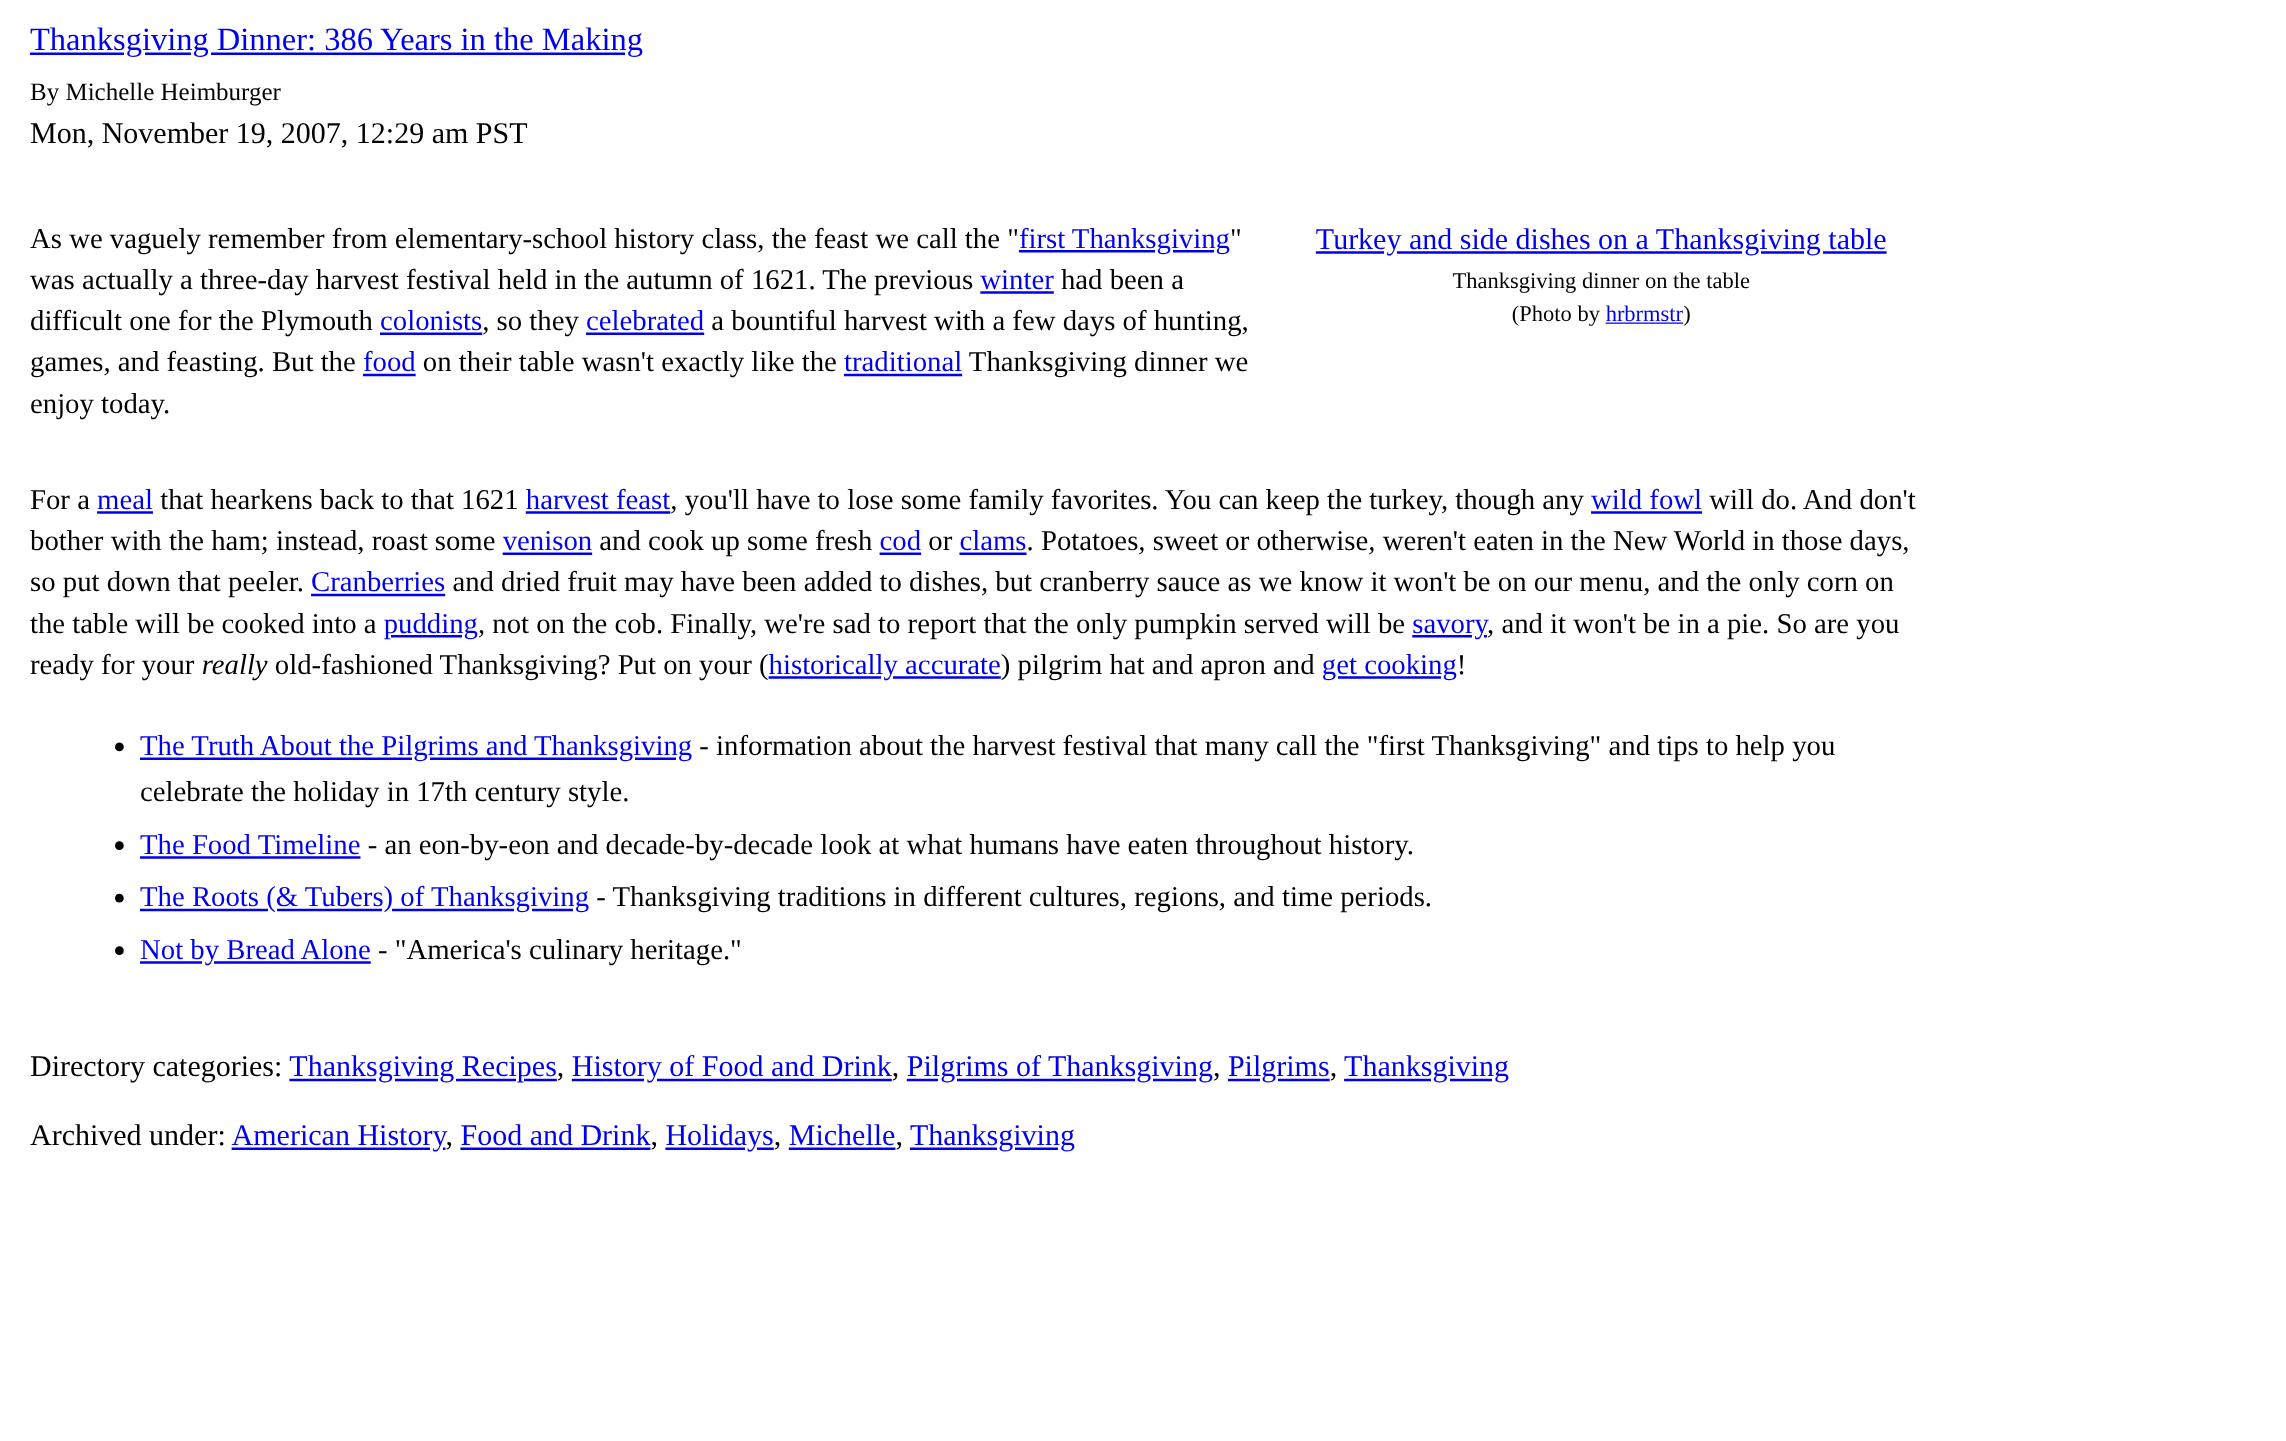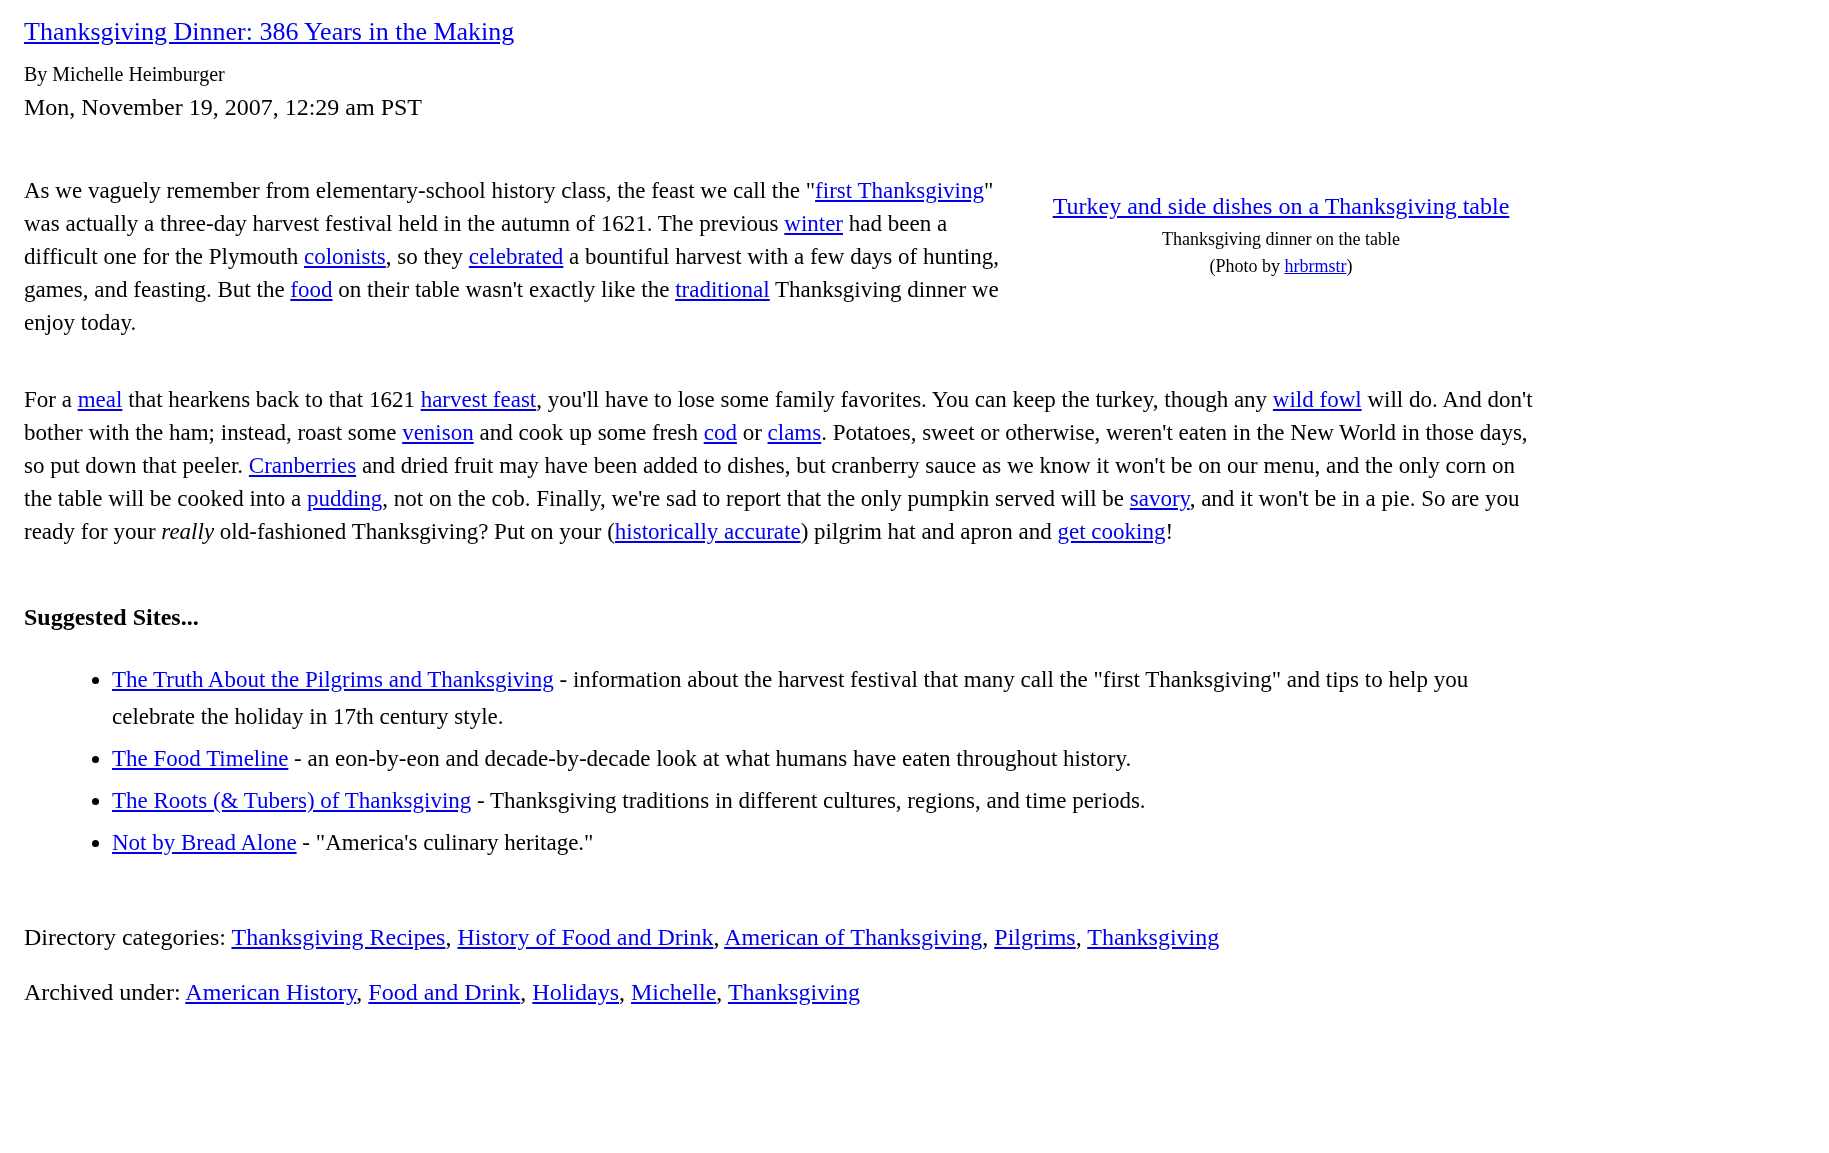--- a/index.html
+++ b/index.html
@@ -36,21 +36,21 @@
     font-size: 23px;
     line-height: 33px;
     margin: 0;
   }
   #para1 { margin-top: 50px; }
   #para2 { margin-top: 44px; }
   .photo-float {
     float: right;
     display: block;
     width: 528px;
-    margin: 16px 0 10px 10px;
+    margin: 1px 0 10px 10px;
     text-align: center;
   }
   .photo-link {
     font-size: 24px;
     line-height: 30px;
     white-space: nowrap;
   }
   .caption {
     display: block;
     font-size: 18px;
@@ -97,32 +97,31 @@
       <a class="lnk photo-link">Turkey and side dishes on a Thanksgiving table</a>
       <span class="caption">
         <span>Thanksgiving dinner on the table</span><br>
         <span><span>(Photo by </span><a class="lnk">hrbrmstr</a><span>)</span></span>
       </span>
     </span><span>As we vaguely remember from elementary-school history class, the feast we call the "<a class="lnk">first Thanksgiving</a>" was actually a three-day harvest festival held in the autumn of 1621. The previous <a class="lnk">winter</a> had been a difficult one for the Plymouth <a class="lnk">colonists</a>, so they <a class="lnk">celebrated</a> a bountiful harvest with a few days of hunting, games, and feasting. But the <a class="lnk">food</a> on their table wasn't exactly like the <a class="lnk">traditional</a> Thanksgiving dinner we enjoy today.</span>
   </p>
 
   <p class="body-para" id="para2">For a <a class="lnk">meal</a> that hearkens back to that 1621 <a class="lnk">harvest feast</a>, you'll have to lose some family favorites. You can keep the turkey, though any <a class="lnk">wild fowl</a> will do. And don't bother with the ham; instead, roast some <a class="lnk">venison</a> and cook up some fresh <a class="lnk">cod</a> or <a class="lnk">clams</a>. Potatoes, sweet or otherwise, weren't eaten in the New World in those days, so put down that peeler. <a class="lnk">Cranberries</a> and dried fruit may have been added to dishes, but cranberry sauce as we know it won't be on our menu, and the only corn on the table will be cooked into a <a class="lnk">pudding</a>, not on the cob. Finally, we're sad to report that the only pumpkin served will be <a class="lnk">savory</a>, and it won't be in a pie. So are you ready for your <em>really</em> old-fashioned Thanksgiving? Put on your (<a class="lnk">historically accurate</a>) pilgrim hat and apron and <a class="lnk">get cooking</a>!</p>
 
-  <div class="suggested-heading">Suggested Sites...</div>
 
   <ul class="suggested-list">
     <li><a class="lnk">The Truth About the Pilgrims and Thanksgiving</a><span> - information about the harvest festival that many call the "first Thanksgiving" and tips to help you celebrate the holiday in 17th century style.</span></li>
     <li><a class="lnk">The Food Timeline</a><span> - an eon-by-eon and decade-by-decade look at what humans have eaten throughout history.</span></li>
     <li><a class="lnk">The Roots (&amp; Tubers) of Thanksgiving</a><span> - Thanksgiving traditions in different cultures, regions, and time periods.</span></li>
     <li><a class="lnk">Not by Bread Alone</a><span> - "America's culinary heritage."</span></li>
   </ul>
 
   <p class="cat-line directory">
     <b>Directory categories:</b>
-    <span><a class="lnk">Thanksgiving Recipes</a>, <a class="lnk">History of Food and Drink</a>, <a class="lnk">American of Thanksgiving</a>, <a class="lnk">Pilgrims</a>, <a class="lnk">Thanksgiving</a></span>
+    <span><a class="lnk">Thanksgiving Recipes</a>, <a class="lnk">History of Food and Drink</a>, <a class="lnk">Pilgrims of Thanksgiving</a>, <a class="lnk">Pilgrims</a>, <a class="lnk">Thanksgiving</a></span>
   </p>
 
   <p class="cat-line archived">
     <b>Archived under:</b>
     <span><a class="lnk">American History</a>, <a class="lnk">Food and Drink</a>, <a class="lnk">Holidays</a>, <a class="lnk">Michelle</a>, <a class="lnk">Thanksgiving</a></span>
   </p>
 
 </div>
 
 </body></html>

